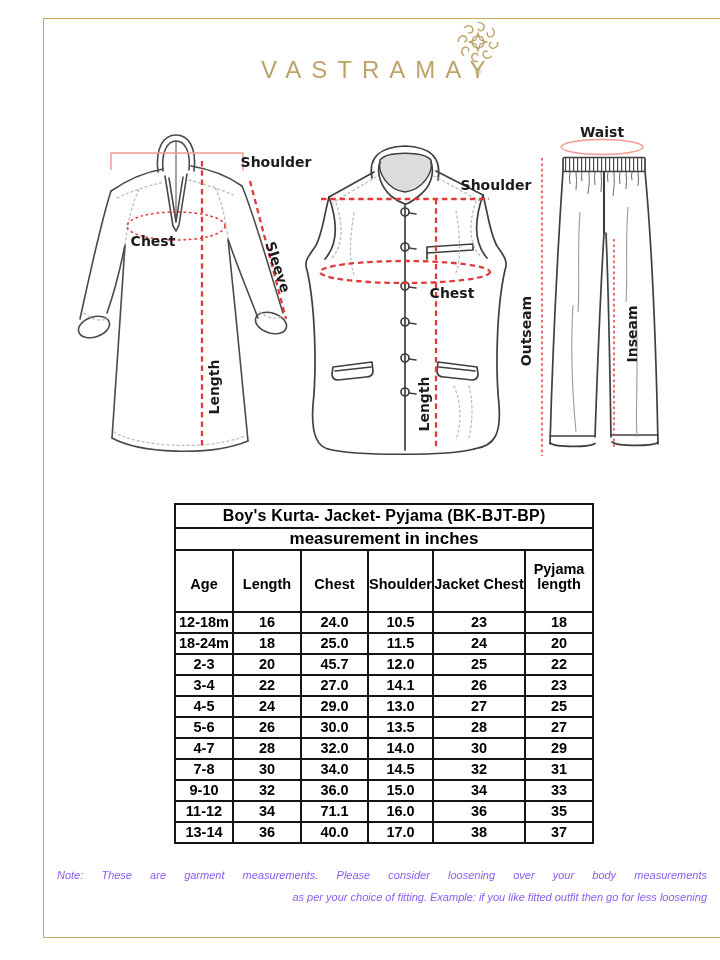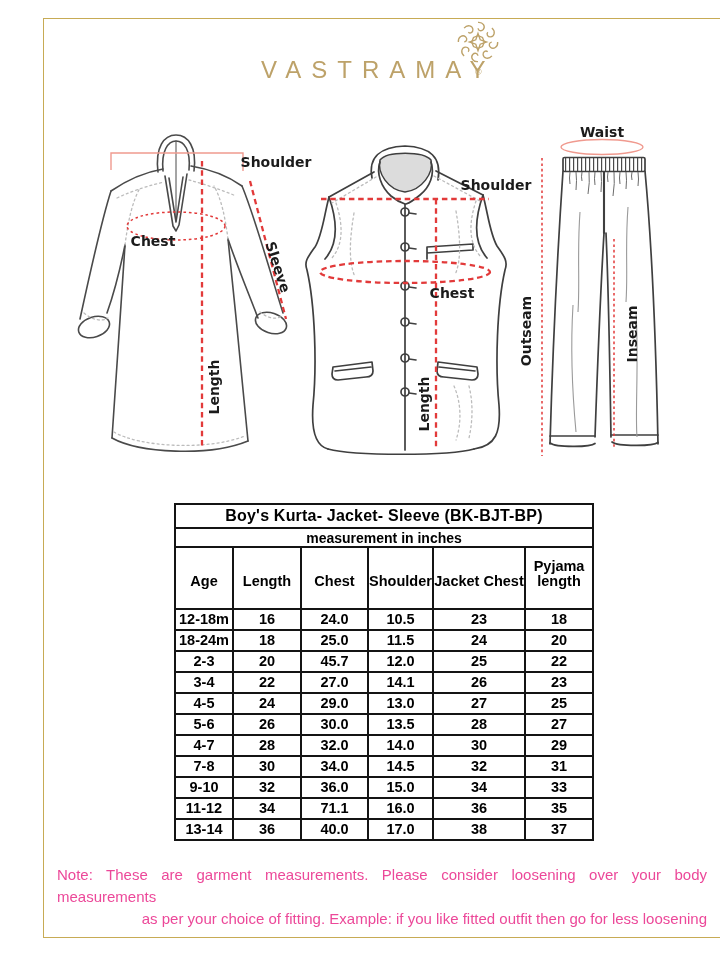--- a/index.html
+++ b/index.html
@@ -24,26 +24,26 @@
   .dlabel{position:absolute;left:var(--cx);top:var(--cy);transform:translate(-50%,-50%);
         font-family:"DejaVu Sans",sans-serif;font-weight:600;font-size:14px;color:#1b1b1b;
         white-space:nowrap;}
   .rot90{transform:translate(-50%,-50%) rotate(-90deg);}
   .rotsleeve{transform:translate(-50%,-50%) rotate(72deg);}
   
   .size-table{position:absolute;left:150px;top:503px;width:418px;border-collapse:collapse;
         table-layout:fixed;font-weight:bold;color:#000;text-align:center;}
   .size-table th,.size-table td{border:2px solid #141414;padding:0;}
   .t-title{font-size:16px;height:22px;letter-spacing:.2px;}
-  .t-sub{font-size:14px;height:17px;}
+  .t-sub{font-size:17px;height:17px;}
   .t-head th{font-size:14.5px;height:42px;vertical-align:bottom;padding-bottom:18px;line-height:1.08;}
   .size-table tbody td{font-size:14.5px;height:19px;line-height:1;}
   
-  .note{position:absolute;left:33px;top:864px;width:650px;font-size:15px;color:#ec4899;
-        line-height:22px;}
+  .note{position:absolute;left:33px;top:864px;width:650px;font-size:11px;color:#8b5cf6;
+        line-height:22px;font-style:italic;}
   .note-l1{text-align:justify;text-align-last:justify;}
   .note-l2{text-align:right;}
 </style>
 </head>
 <body>
 
 <div class="page">
 
   <div class="gold-frame"></div>
 
@@ -209,21 +209,21 @@
     <colgroup>
       <col style="width:58px">
         <col style="width:68px">
         <col style="width:67px">
       <col style="width:65px">
         <col style="width:92px">
         <col style="width:68px">
     </colgroup>
     <thead>
       <tr>
-          <th colspan="6" class="t-title">Boy's Kurta- Jacket- Sleeve (BK-BJT-BP)</th>
+          <th colspan="6" class="t-title">Boy's Kurta- Jacket- Pyjama (BK-BJT-BP)</th>
         </tr>
       <tr>
           <th colspan="6" class="t-sub">measurement in inches</th>
         </tr>
       <tr class="t-head">
         <th>Age</th>
         <th>Length</th>
         <th>Chest</th>
         <th>Shoulder</th>
         <th>Jacket Chest</th>

